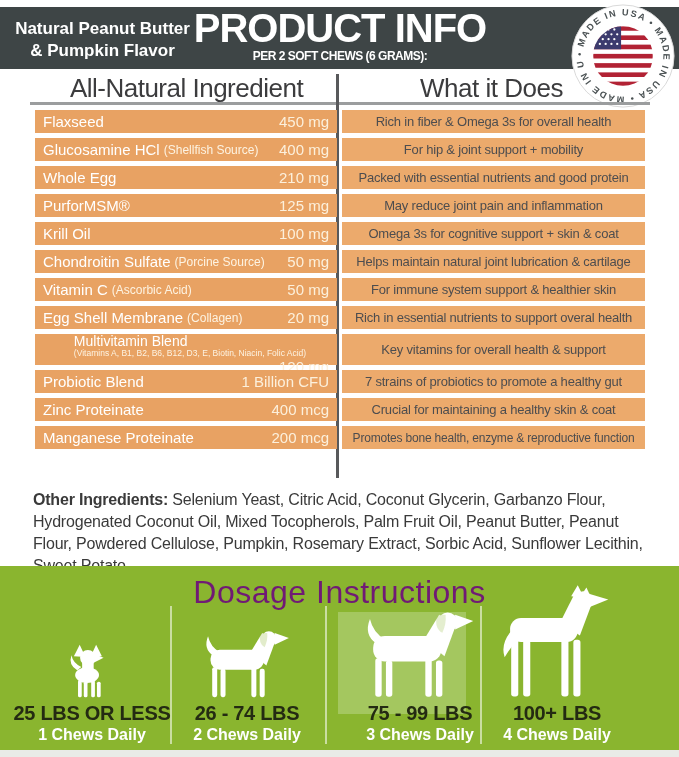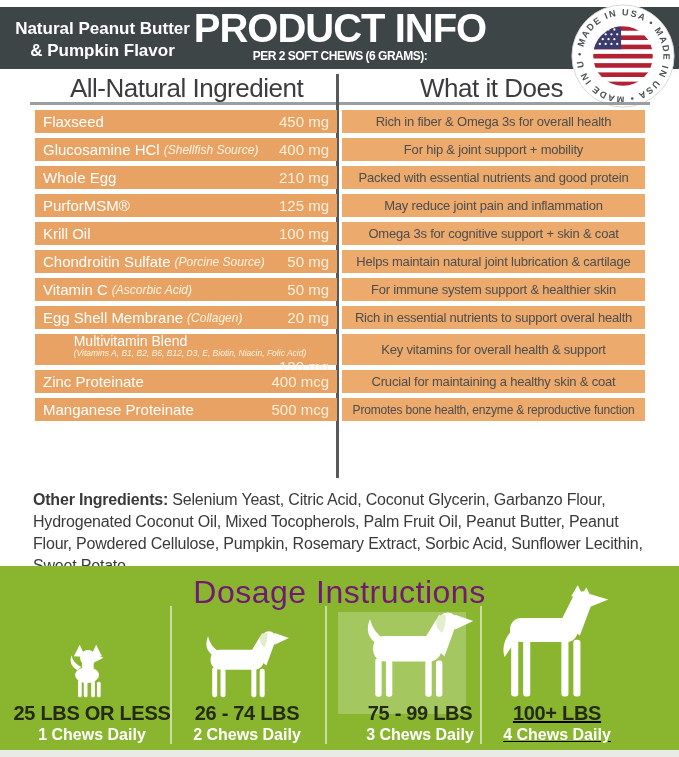--- a/index.html
+++ b/index.html
@@ -22,21 +22,21 @@
   .colhead.c2{width:307px;}
   .underline{position:absolute;left:30px;top:102px;width:620px;height:3px;background:#9b9d9e;}
   .vdivider{position:absolute;left:336px;top:74px;width:3px;height:404px;background:#58595b;}
 
   .rows{position:absolute;left:35px;top:110px;width:610px;display:flex;flex-direction:column;gap:5px;}
   .row{display:flex;height:23px;}
   .row.tall{height:31px;}
   .cell-l{width:294px;background:#e8a263;color:#fff;display:flex;align-items:center;
           padding-left:8px;font-size:15px;}
   .cell-l .nm{white-space:nowrap;}
-  .cell-l .note{font-size:12px;margin-left:4px;color:#fdf3e2;white-space:nowrap;font-style:italic;}
+  .cell-l .note{font-size:12px;margin-left:4px;color:#fdf3e2;white-space:nowrap;}
   .cell-l .amt{margin-left:auto;padding-right:8px;color:#fcf0dc;font-size:15px;white-space:nowrap;}
   .row.tall .cell-l{align-items:center;flex-direction:column;}
   .row.tall .namewrap{display:flex;flex-direction:column;line-height:1.05;}
   .row.tall .nm{font-size:14px;}
   .row.tall .note{font-size:8.5px;margin-left:0;}
   .cell-r{flex:1;margin-left:5px;background:#ecaa6c;color:#4d4d4f;display:flex;align-items:center;
           justify-content:center;font-size:13px;letter-spacing:-0.2px;text-align:center;}
   .cell-r.small{font-size:12px;}
 
   
@@ -46,21 +46,21 @@
 
   
   .dosage{position:absolute;left:0;top:566px;width:679px;height:184px;background:#8ab52f;}
   .dosage-title{position:absolute;left:0;top:8px;width:679px;text-align:center;color:#701a75;
                 font-size:32px;letter-spacing:0.5px;}
   .dose-sep{position:absolute;top:40px;width:2px;height:138px;background:rgba(255,255,255,0.55);}
   .sep1{left:170px;} .sep2{left:325px;} .sep3{left:480px;}
   .highlight{position:absolute;left:338px;top:46px;width:128px;height:102px;background:#a4c75f;}
   .dose-col{position:absolute;bottom:6px;display:flex;flex-direction:column;align-items:center;
             transform:translateX(-50%);}
-  .col1{left:92px;} .col2{left:247px;} .col3{left:420px;} .col4{left:557px;text-decoration:underline;}
+  .col1{left:92px;} .col2{left:247px;} .col3{left:420px;} .col4{left:557px;}
   .dog{margin-bottom:3px;}
   .dog svg{display:block;fill:#fff;}
   .weight{font-size:20px;font-weight:bold;color:#242b12;white-space:nowrap;letter-spacing:-0.3px;}
   .dose{font-size:16px;font-weight:bold;color:#fff;white-space:nowrap;margin-top:1px;}
 
   .bottomstrip{position:absolute;left:0;bottom:0;width:679px;height:7px;background:#e9ebe7;}
 </style>
 </head>
 <body>
 
@@ -201,34 +201,41 @@
       <div class="cell-l">
         <span class="namewrap">
           <span class="nm">Multivitamin Blend</span>
           <span class="note">(Vitamins A, B1, B2, B6, B12, D3, E, Biotin, Niacin, Folic Acid)</span>
         </span>
         <span class="amt">120 mg</span>
       </div>
       <div class="cell-r">Key vitamins for overall health &amp; support</div>
     </div>
 
+    <div class="row">
+      <div class="cell-l">
+          <span class="nm">Probiotic Blend</span>
+          <span class="amt">1 Billion CFU</span>
+        </div>
+      <div class="cell-r">7 strains of probiotics to promote a healthy gut</div>
+    </div>
 
 
     <div class="row">
       <div class="cell-l">
           <span class="nm">Zinc Proteinate</span>
           <span class="amt">400 mcg</span>
         </div>
       <div class="cell-r">Crucial for maintaining a healthy skin &amp; coat</div>
     </div>
 
     <div class="row">
       <div class="cell-l">
           <span class="nm">Manganese Proteinate</span>
-          <span class="amt">500 mcg</span>
+          <span class="amt">200 mcg</span>
         </div>
       <div class="cell-r small">Promotes bone health, enzyme &amp; reproductive function</div>
     </div>
 
   </div>
 
   <div class="other"><b>Other Ingredients:</b><span> Selenium Yeast, Citric Acid, Coconut Glycerin, Garbanzo Flour, Hydrogenated Coconut Oil, Mixed Tocopherols, Palm Fruit Oil, Peanut Butter, Peanut Flour, Powdered Cellulose, Pumpkin, Rosemary Extract, Sorbic Acid, Sunflower Lecithin, Sweet Potato</span></div>
 
   <div class="dosage">
     <div class="dosage-title">Dosage Instructions</div>

